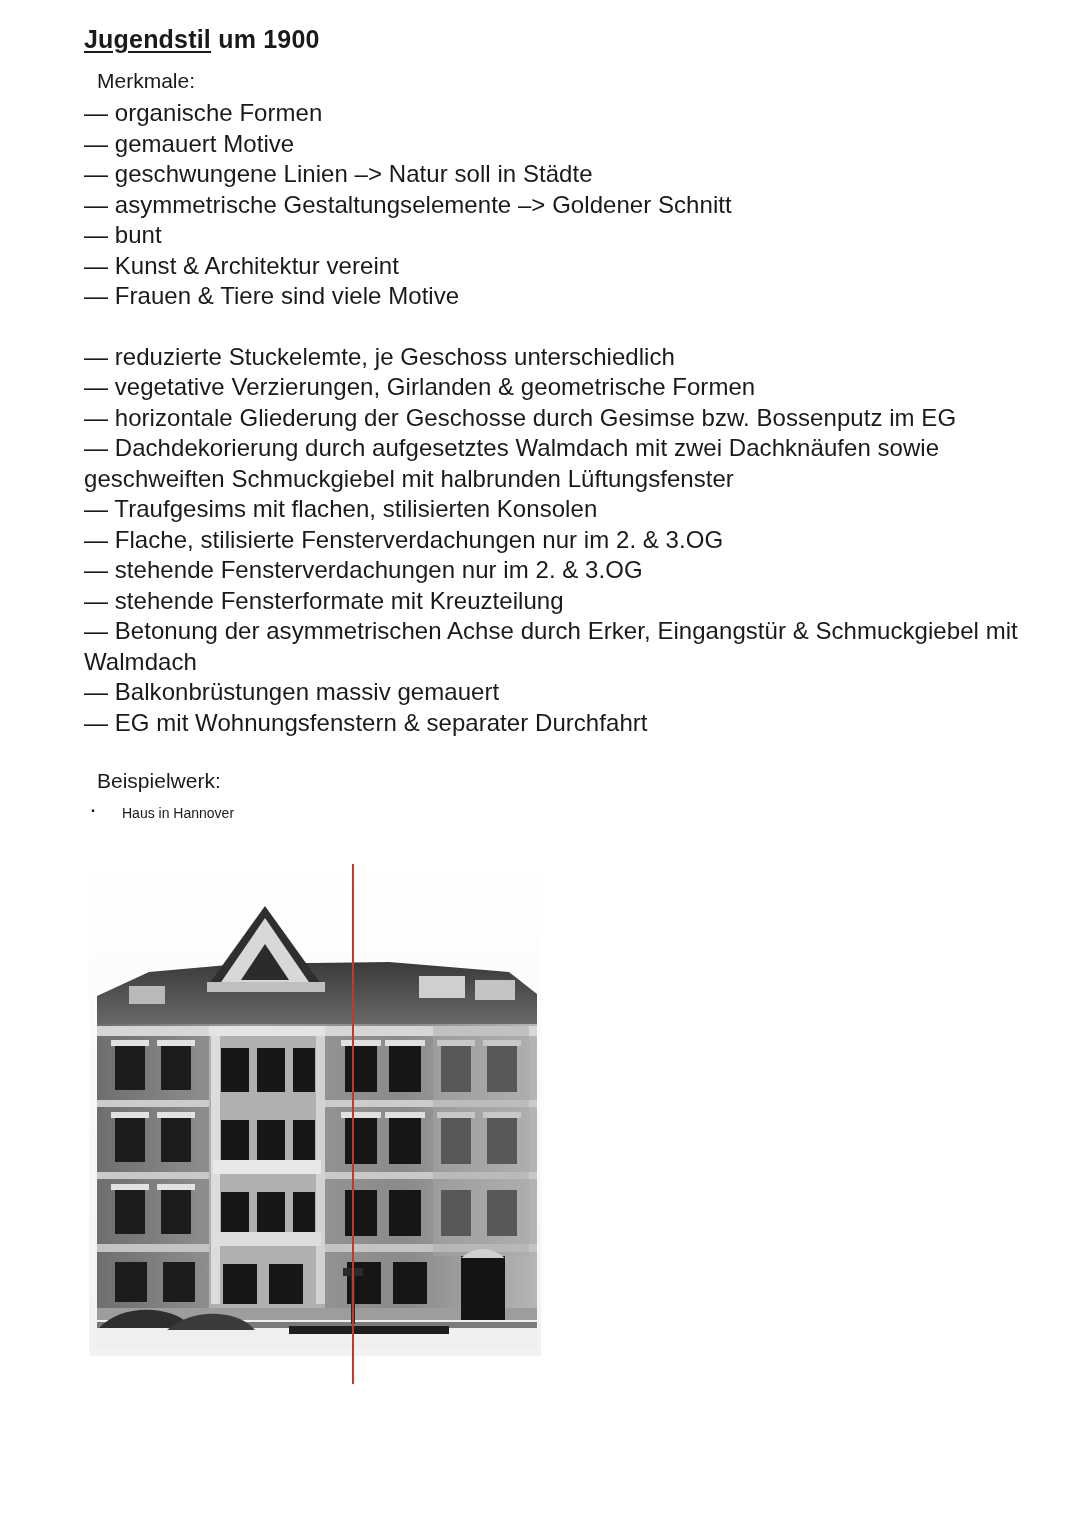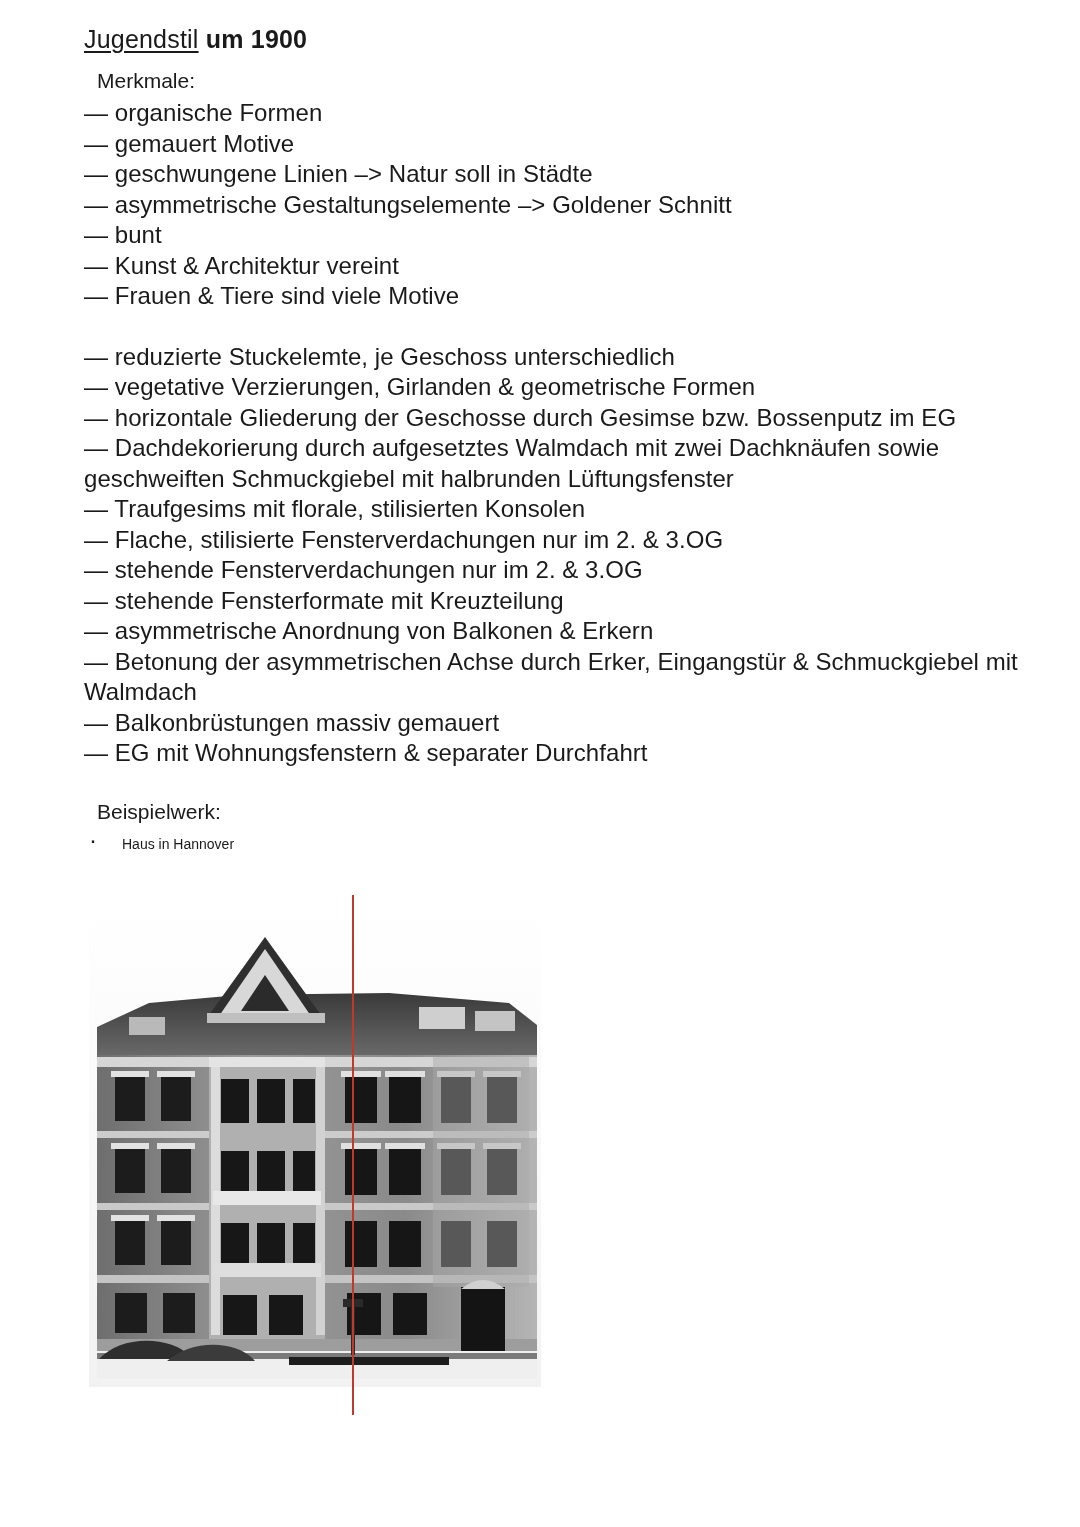--- a/index.html
+++ b/index.html
@@ -25,21 +25,21 @@
   .title-line {
     font-size: 25px;
     line-height: 34px;
     margin: 0 0 10px 0;
     font-weight: 700;
     letter-spacing: 0.2px;
   }
   .title-underline {
     text-decoration: underline;
     text-underline-offset: 3px;
-    font-weight: 400;
+    font-weight: 700;
   }
   .section-label {
     font-size: 21px;
     line-height: 30px;
     margin: 0 0 2px 13px;
   }
   ul.dashlist {
     list-style: none;
     margin: 0;
     padding: 0;
@@ -125,25 +125,24 @@
     <li>— Frauen &amp; Tiere sind viele Motive</li>
   </ul>
 
   <div class="gap"></div>
 
   <ul class="dashlist">
     <li>— reduzierte Stuckelemte, je Geschoss unterschiedlich</li>
     <li>— vegetative Verzierungen, Girlanden &amp; geometrische Formen</li>
     <li>— horizontale Gliederung der Geschosse durch Gesimse bzw. Bossenputz im EG</li>
     <li>— Dachdekorierung durch aufgesetztes Walmdach mit zwei Dachknäufen sowie geschweiften Schmuckgiebel mit halbrunden Lüftungsfenster</li>
-    <li>— Traufgesims mit florale, stilisierten Konsolen</li>
+    <li>— Traufgesims mit flachen, stilisierten Konsolen</li>
     <li>— Flache, stilisierte Fensterverdachungen nur im 2. &amp; 3.OG</li>
     <li>— stehende Fensterverdachungen nur im 2. &amp; 3.OG</li>
     <li>— stehende Fensterformate mit Kreuzteilung</li>
-    <li>— asymmetrische Anordnung von Balkonen &amp; Erkern</li>
     <li>— Betonung der asymmetrischen Achse durch Erker, Eingangstür &amp; Schmuckgiebel mit Walmdach</li>
     <li>— Balkonbrüstungen massiv gemauert</li>
     <li>— EG mit Wohnungsfenstern &amp; separater Durchfahrt</li>
   </ul>
 
   <div class="gap-sm"></div>
 
   <div class="section-label">Beispielwerk:</div>
 
   <ul class="bulletlist">

